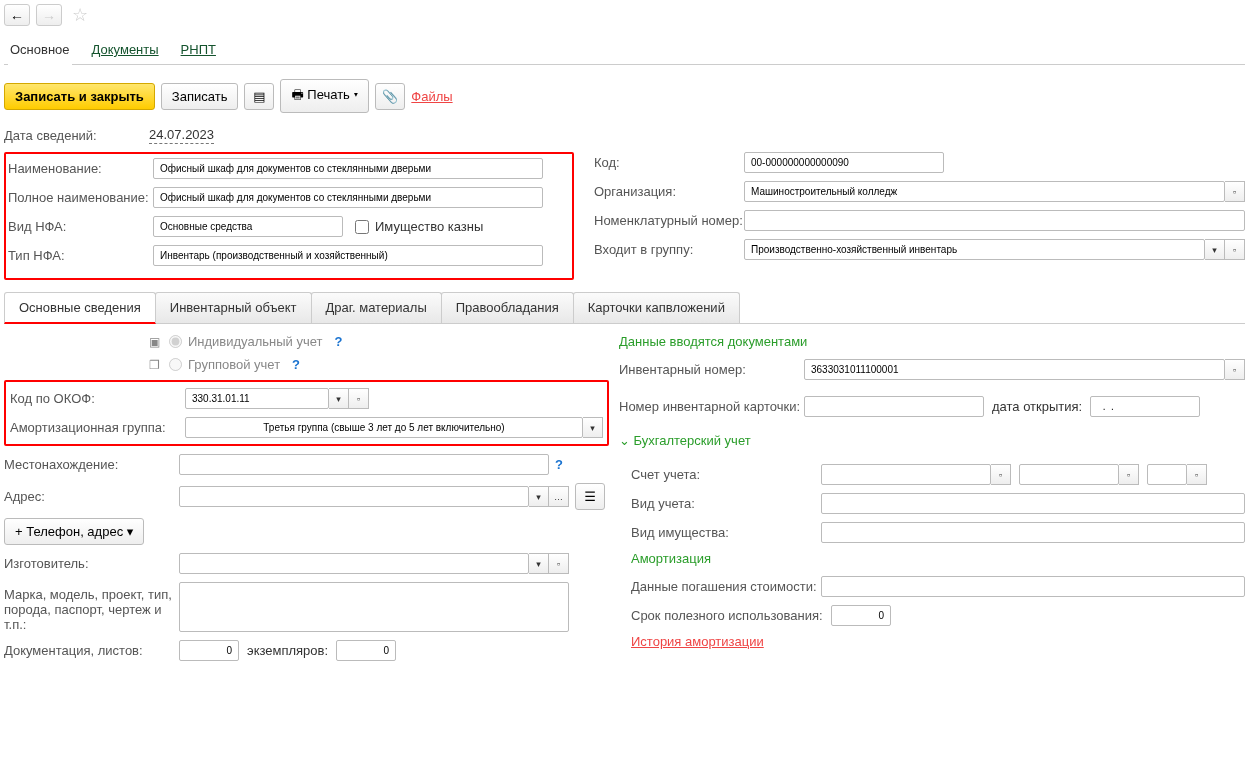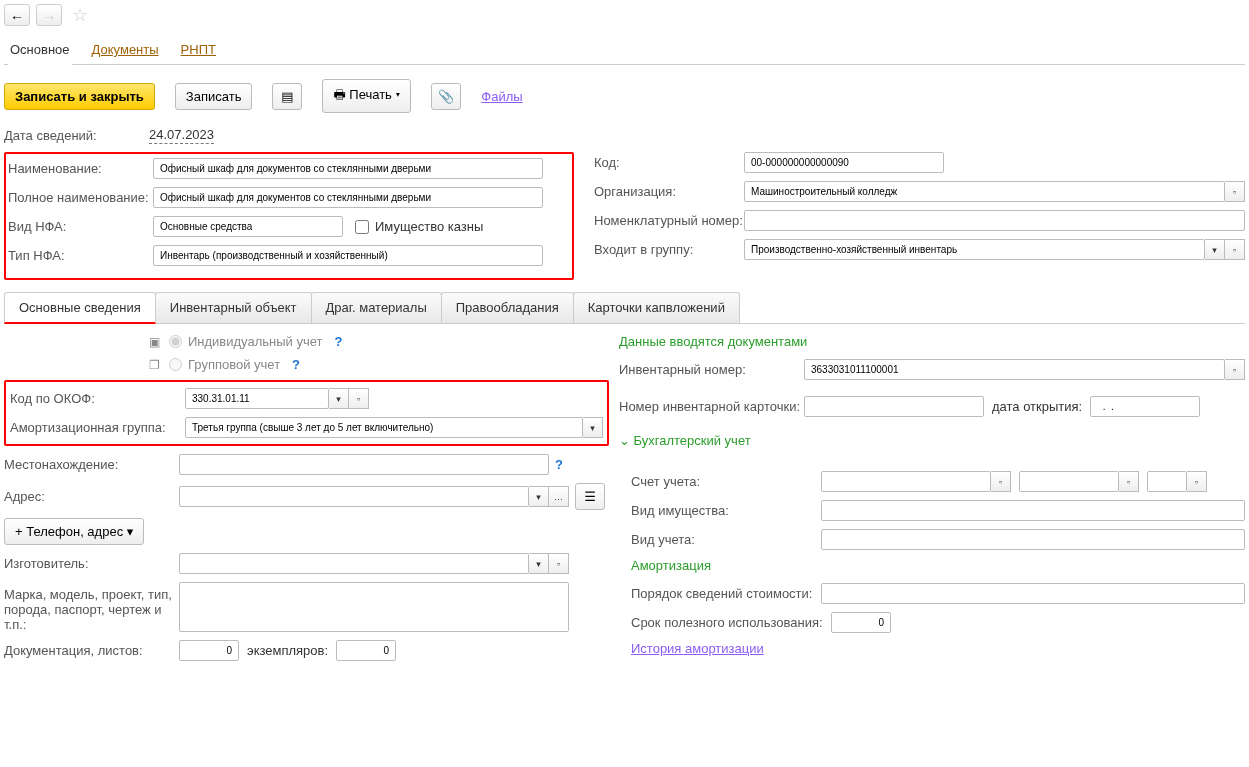--- a/index.html
+++ b/index.html
@@ -2,27 +2,27 @@
 <html><head>
 <meta charset="utf-8">
 <style>
 * { box-sizing: border-box; margin: 0; padding: 0; }
 body { font-family: Arial, sans-serif; font-size: 13px; color: #333; background: #fff; padding: 4px; }
 .top-row { display: flex; align-items: center; gap: 6px; margin-bottom: 10px; }
 .nav-btn { width: 26px; height: 22px; border: 1px solid #ccc; background: linear-gradient(#fff,#eee); border-radius: 3px; cursor: pointer; display: flex; align-items: center; justify-content: center; font-size: 14px; }
 .star-icon { font-size: 18px; color: #ccc; margin: 0 4px; }
 .page-title { font-size: 19px; font-weight: normal; }
 .nav-tabs { border-bottom: 1px solid #ccc; display: flex; gap: 18px; margin-bottom: 14px; padding-left: 4px; }
-.nav-tab { padding: 6px 2px; cursor: pointer; color: #a16207; text-decoration: underline; }
+.nav-tab { padding: 6px 2px; cursor: pointer; color: #14532d; text-decoration: underline; }
 .nav-tab.active { color: #333; text-decoration: none; border-bottom: 3px solid #fff; margin-bottom: -2px; position: relative; }
-.toolbar { display: flex; align-items: center; gap: 20px; margin-bottom: 14px; }
+.toolbar { display: flex; align-items: center; gap: 6px; margin-bottom: 14px; }
 .btn { border: 1px solid #bbb; background: linear-gradient(#fff,#eee); border-radius: 3px; padding: 5px 10px; cursor: pointer; font-size: 13px; }
 .btn-yellow { background: linear-gradient(#ffe66d,#ffcc00); border-color: #d4a800; font-weight: bold; }
 .btn-icon { width: 30px; padding: 5px 0; text-align: center; }
-.link { color: #8b5cf6; text-decoration: underline; cursor: pointer; }
+.link { color: #ef4444; text-decoration: underline; cursor: pointer; }
 .form-row { display: flex; align-items: center; margin-bottom: 8px; }
 .lbl { width: 145px; color: #555; }
 .inp { border: 1px solid #bbb; border-radius: 2px; padding: 4px 6px; font-size: 10px; background: #fff; }
 .date-val { border-bottom: 1px dashed #777; padding-bottom: 1px; }
 .two-col { display: flex; gap: 20px; }
 .col-l { width: 570px; }
 .col-r { flex: 1; }
 .hl-red { border: 2px solid red; border-radius: 2px; padding: 4px 2px; margin-bottom: 6px; }
 .sel-wrap { display: flex; align-items: stretch; }
 .sel-btn { width: 20px; border: 1px solid #bbb; border-left: none; background: linear-gradient(#fff,#eee); display: flex; align-items: center; justify-content: center; font-size: 9px; cursor: pointer; }
@@ -32,21 +32,21 @@
 .tab-body { padding-top: 10px; display: flex; }
 .tab-l { width: 605px; }
 .tab-r { flex: 1; padding-left: 10px; }
 .radio-row { display: flex; align-items: center; margin-bottom: 8px; margin-left: 145px; color: #888; gap: 6px;}
 .copy-icon { color: #888; font-size: 12px; width: 14px; }
 .q { color: #1a73d0; margin-left: 6px; font-weight: bold; cursor: help; }
 .green-h { color: #2a9d2a; margin-bottom: 10px; }
 .chk { width: 14px; height: 14px; margin-right: 6px; vertical-align: middle; }
 textarea.inp { resize: none; height: 50px; }
 .num-inp { width: 60px; text-align: right; }
-.expand { color: #2a9d2a; cursor: pointer; margin-bottom: 23px; display: block; }
+.expand { color: #2a9d2a; cursor: pointer; margin-bottom: 16px; display: block; }
 </style>
 </head>
 <body>
 
 <div class="top-row">
   <button class="nav-btn">←</button>
   <button class="nav-btn" style="color:#ccc">→</button>
   <span class="star-icon">☆</span>
 </div>
 
@@ -148,21 +148,21 @@
         <span class="lbl" style="width:175px">Код по ОКОФ:</span>
         <div class="sel-wrap">
           <input class="inp" style="width: 144px;" value="330.31.01.11">
           <span class="sel-btn">▾</span>
           <span class="sel-btn">▫</span>
         </div>
       </div>
       <div class="form-row" style="margin-bottom:0">
         <span class="lbl" style="width:175px">Амортизационная группа:</span>
         <div class="sel-wrap" style="flex:1">
-          <input class="inp" style="flex: 1 1 0%;" value="Третья группа (свыше 3 лет до 5 лет включительно)">
+          <input class="inp" style="flex: 1 1 0%; text-align: center;" value="Третья группа (свыше 3 лет до 5 лет включительно)">
           <span class="sel-btn">▾</span>
         </div>
       </div>
     </div>
 
     <div class="form-row" style="margin-top:8px">
       <span class="lbl" style="width:175px">Местонахождение:</span>
       <input class="inp" style="width: 370px;">
       <span class="q">?</span>
     </div>
@@ -224,30 +224,30 @@
         <div class="sel-wrap" style="margin-left:8px">
             <input class="inp" style="width: 100px;">
             <span class="sel-btn">▫</span>
           </div>
         <div class="sel-wrap" style="margin-left:8px">
             <input class="inp" style="width: 40px;">
             <span class="sel-btn">▫</span>
           </div>
       </div>
       <div class="form-row">
+        <span class="lbl" style="width:190px">Вид учета:</span>
+        <input class="inp" style="flex: 1 1 0%;">
+      </div>
+      <div class="form-row">
         <span class="lbl" style="width:190px">Вид имущества:</span>
         <input class="inp" style="flex: 1 1 0%;">
       </div>
-      <div class="form-row">
-        <span class="lbl" style="width:190px">Вид учета:</span>
-        <input class="inp" style="flex: 1 1 0%;">
-      </div>
       <div class="green-h">Амортизация</div>
       <div class="form-row">
-        <span class="lbl" style="width:190px">Порядок сведений стоимости:</span>
+        <span class="lbl" style="width:190px">Данные погашения стоимости:</span>
         <input class="inp" style="flex: 1 1 0%;">
       </div>
       <div class="form-row">
         <span class="lbl" style="width:200px">Срок полезного использования:</span>
         <input class="inp num-inp" value="0" style="">
       </div>
       <span class="link">История амортизации</span>
     </div>
   </div>
 </div>

